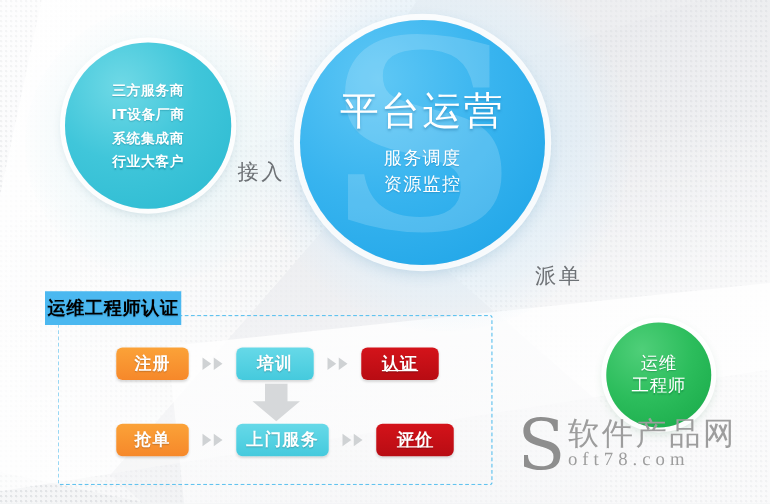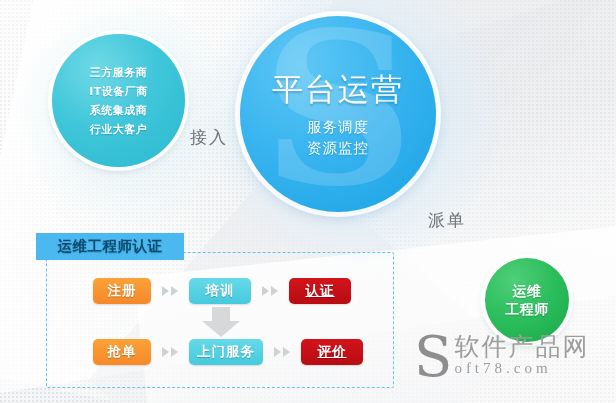--- a/index.html
+++ b/index.html
@@ -81,37 +81,37 @@
     position:relative;font-size:14.5px;line-height:21px;margin-top:8px;letter-spacing:1px;
     text-shadow:0 1px 1px rgba(10,90,140,.30);
   }
 
   .circ-green{
     left:485px;top:258px;width:84px;height:84px;
     background:radial-gradient(circle at 34% 26%, #4fcf79 0%, #2cbd5c 48%, #17a847 100%);
     box-shadow:0 0 0 4px rgba(255,255,255,.92), 0 3px 9px rgba(50,130,80,.30);
   }
   .circ-green .lbl{
-    font-size:14px;font-weight:bold;line-height:18px;letter-spacing:.5px;
+    font-size:14px;font-weight:normal;line-height:18px;letter-spacing:.5px;
     text-shadow:0 1px 1px rgba(0,100,50,.35);
   }
 
   
   .flow-word{position:absolute;color:#6e7276;font-size:17px;letter-spacing:2px;}
   .w-in{left:190px;top:95px;margin-top:31px;}
   .w-out{left:428px;top:209px;}
 
   
   .panel{
     position:absolute;left:46px;top:252px;width:346px;height:134px;
     border:1px dashed #62c3ef;border-radius:2px;background:rgba(255,255,255,.10);
   }
   .panel-tag{
-    position:absolute;left:36px;top:233px;width:148px;height:27px;
-    background:#4bb8f0;color:#0c4a6e;font-size:14.5px;font-weight:bold;
+    position:absolute;left:36px;top:233px;width:109px;height:27px;
+    background:#4bb8f0;color:#000000;font-size:14.5px;font-weight:bold;
     display:flex;align-items:center;justify-content:center;letter-spacing:.5px;
     text-shadow:0 1px 1px rgba(0,90,140,.30);
   }
 
   
   .row{position:absolute;display:flex;align-items:center;height:26px;}
   .row1{left:93px;top:278px;}
   .row2{left:93px;top:339px;}
   .pill{
     height:26px;border-radius:5px;color:#fff;font-size:13.5px;font-weight:bold;

